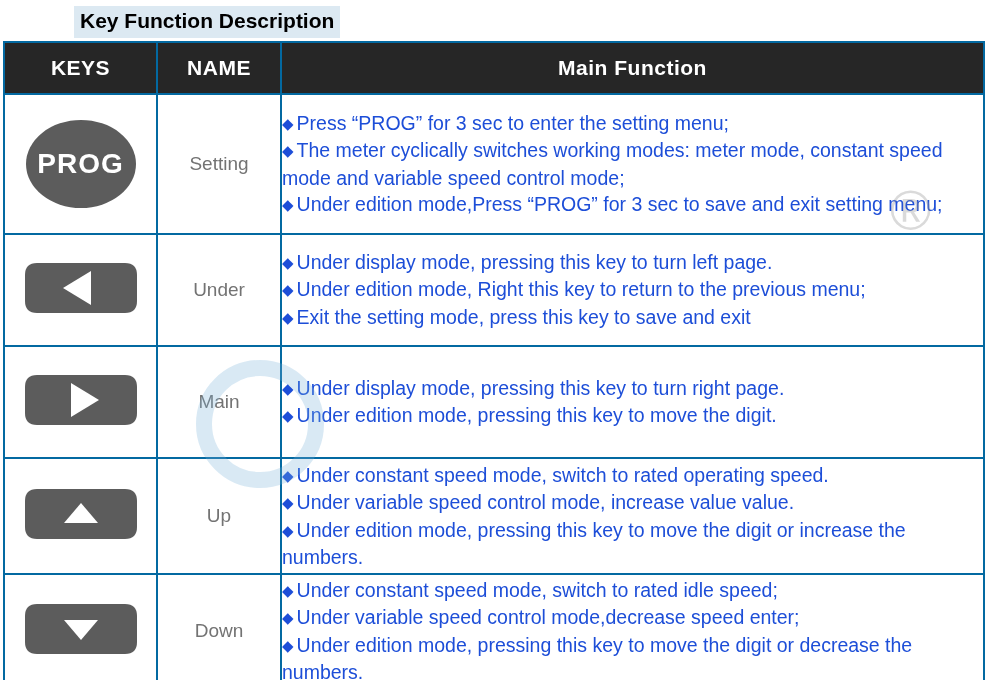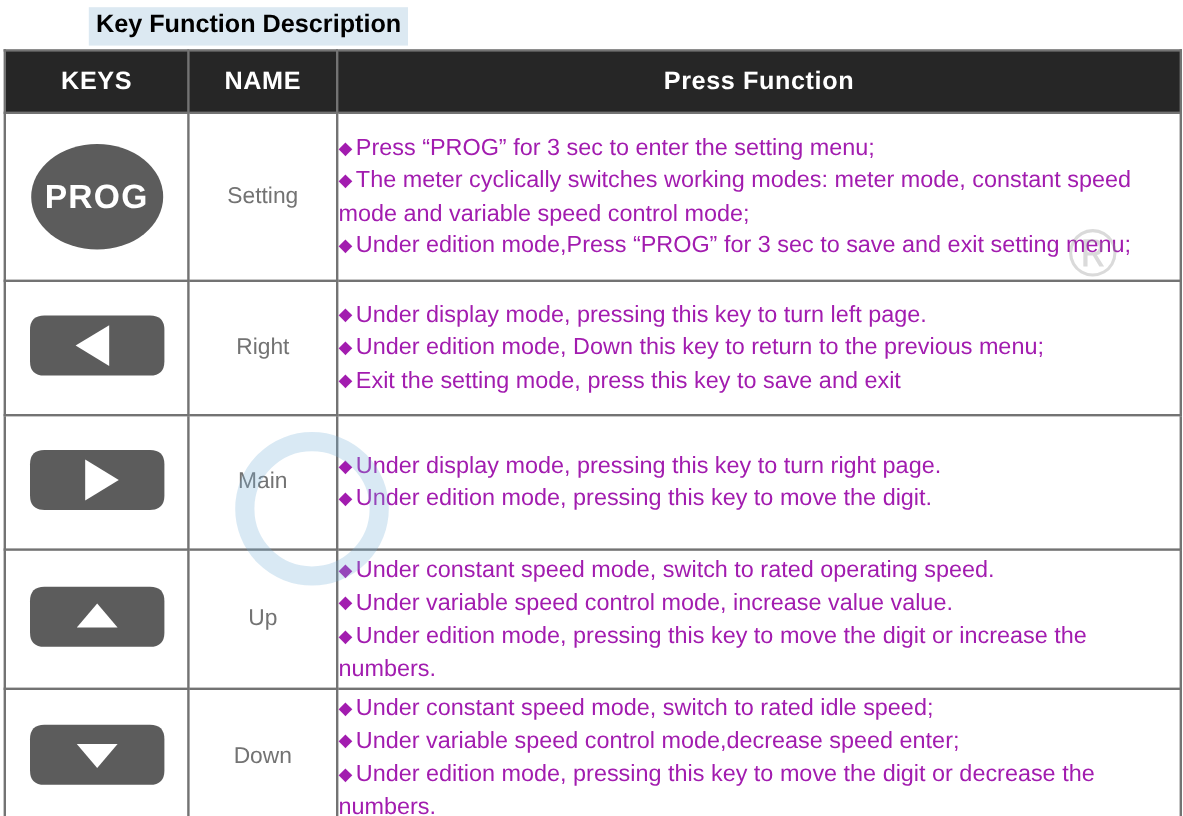--- a/index.html
+++ b/index.html
@@ -81,21 +81,21 @@
     width: 980px;
     border-collapse: collapse;
     table-layout: fixed;
     z-index: 2;
   }
   #key-table col.c-keys { width: 153px; }
   #key-table col.c-name { width: 124px; }
   #key-table col.c-func { width: 703px; }
 
   #key-table th, #key-table td {
-    border: 2px solid #737373;
+    border: 2px solid #0369a1;
     padding: 0;
     vertical-align: middle;
   }
   #key-table thead th {
     background: #262626;
     color: #ffffff;
     height: 50px;
     font-size: 21px;
     font-weight: bold;
     text-align: center;
@@ -106,21 +106,21 @@
     font-size: 19px;
     color: #737373;
   }
   .keys-cell {
     text-align: center;
   }
   .func-cell {
     padding: 4px 6px 4px 8px;
     font-size: 19.5px;
     line-height: 26.5px;
-    color: #a21caf;
+    color: #1d4ed8;
   }
   .func-line {
     white-space: normal;
   }
   .bullet {
     font-size: 15px;
     vertical-align: 1px;
     margin-right: 3px;
   }
 
@@ -168,21 +168,21 @@
 <table id="key-table">
   <colgroup>
     <col class="c-keys">
     <col class="c-name">
     <col class="c-func">
   </colgroup>
   <thead>
     <tr>
       <th>KEYS</th>
       <th>NAME</th>
-      <th>Press Function</th>
+      <th>Main Function</th>
     </tr>
   </thead>
   <tbody>
 
     <tr class="r-setting">
       <td class="keys-cell">
         <span class="key-prog">PROG</span>
       </td>
       <td class="name-cell">Setting</td>
       <td class="func-cell">
@@ -200,27 +200,27 @@
 
     <tr class="r-left">
       <td class="keys-cell">
         <span class="key-pad">
           <svg width="124" height="66" viewBox="0 0 124 66">
             <path d="M18 8 Q6 8 6 20 L6 46 Q6 58 18 58 L106 58 Q118 58 118 46 L118 20 Q118 8 106 8 Z" fill="#5c5c5c"></path>
             <path d="M72 16 L72 50 L44 33 Z" fill="#ffffff"></path>
           </svg>
         </span>
       </td>
-      <td class="name-cell">Right</td>
+      <td class="name-cell">Under</td>
       <td class="func-cell">
         <div class="func-line">
           <span class="bullet">◆</span><span>Under display mode, pressing this key to turn left page.</span>
         </div>
         <div class="func-line">
-          <span class="bullet">◆</span><span>Under edition mode, Down this key to return to the previous menu;</span>
+          <span class="bullet">◆</span><span>Under edition mode, Right this key to return to the previous menu;</span>
         </div>
         <div class="func-line">
           <span class="bullet">◆</span><span>Exit the setting mode, press this key to save and exit</span>
         </div>
       </td>
     </tr>
 
     <tr class="r-right">
       <td class="keys-cell">
         <span class="key-pad">

